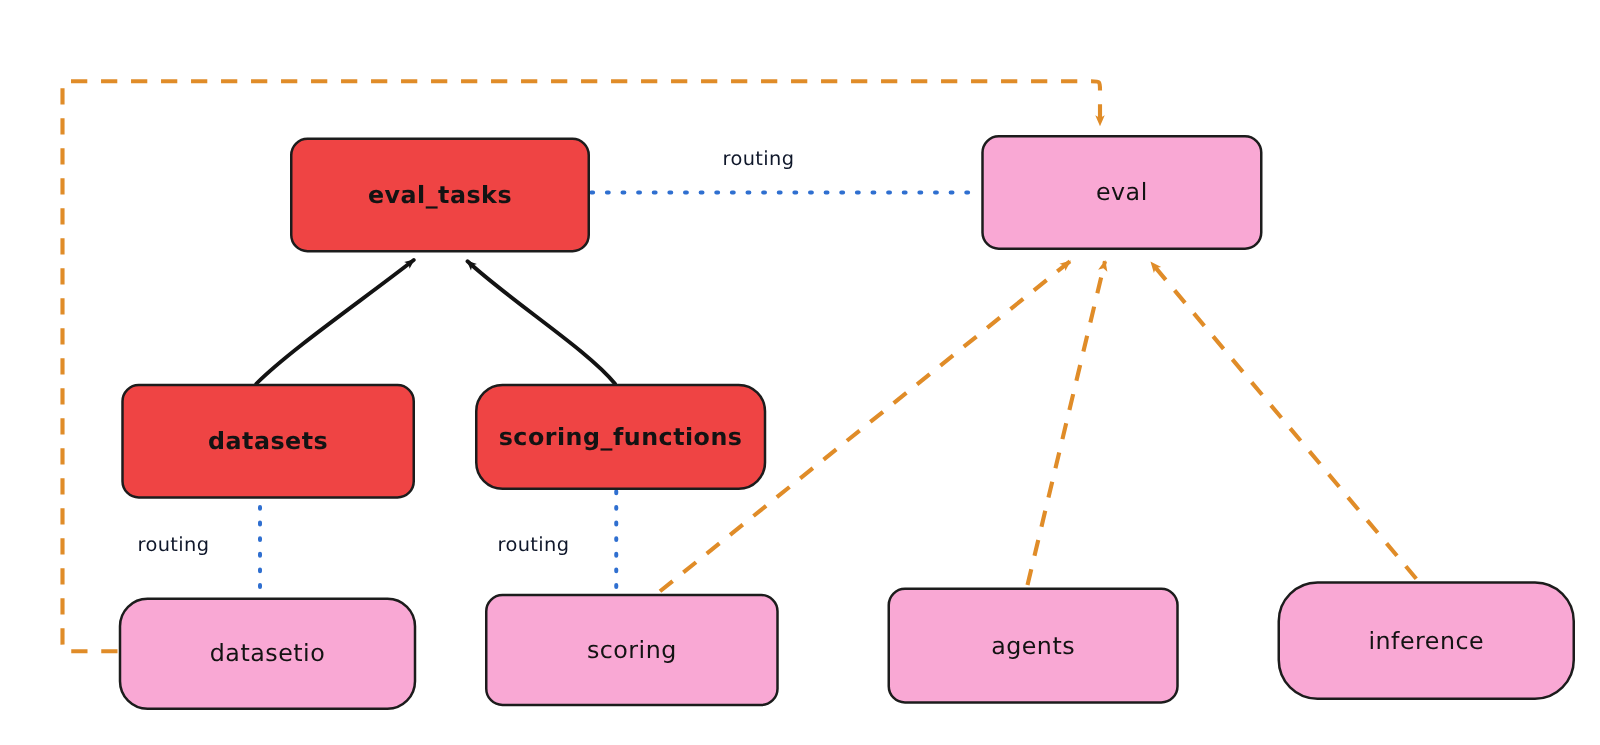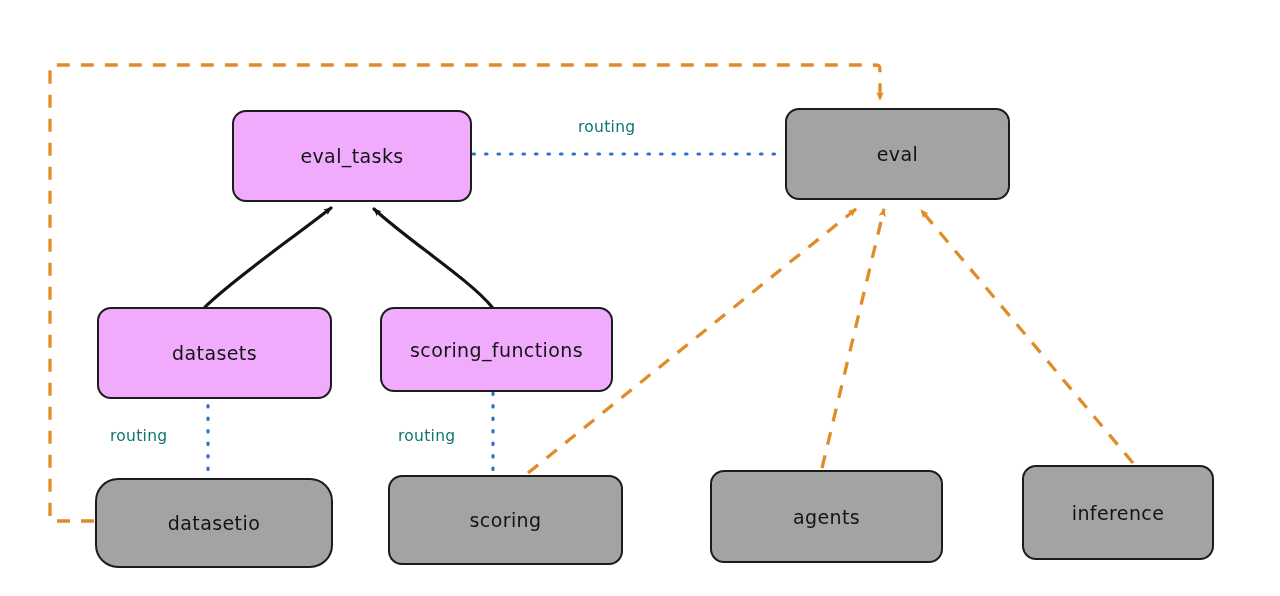--- a/index.html
+++ b/index.html
@@ -36,34 +36,35 @@
     align-items: center;
     justify-content: center;
     text-align: center;
     font-family: "DejaVu Sans", sans-serif;
     font-size: 19px;
     letter-spacing: 0.4px;
     color: #131313;
     z-index: 3;
   }
   .node.api {
-    background: #f0abfc;
+    background: #ef4444;
+    font-weight: bold;
   }
   .node.provider {
-    background: #a3a3a3;
+    background: #f9a8d4;
   }
   .node-label {
     display: block;
     pointer-events: none;
   }
   .edge-label {
     position: absolute;
     font-family: "DejaVu Sans", sans-serif;
     font-size: 15.5px;
-    color: #0f766e;
+    color: #0f172a;
     letter-spacing: 0.3px;
     white-space: nowrap;
     z-index: 4;
   }
 </style>
 </head>
 <body>
 
 <div id="canvas">
 
@@ -102,37 +103,37 @@
   </div>
 
   <div class="node provider" style="left:785px; top:108px; width:225px; height:92px;">
     <span class="node-label">eval</span>
   </div>
 
   <div class="node api" style="left:97px; top:307px; width:235px; height:92px;">
     <span class="node-label">datasets</span>
   </div>
 
-  <div class="node api" style="left:380px; top:307px; width:233px; height:85px;">
+  <div class="node api" style="left:380px; top:307px; width:233px; height:85px;border-radius:22px;">
     <span class="node-label">scoring_functions</span>
   </div>
 
   <div class="node provider" style="left:95px; top:478px; width:238px; height:90px;border-radius:23px;">
     <span class="node-label">datasetio</span>
   </div>
 
   <div class="node provider" style="left:388px; top:475px; width:235px; height:90px;">
     <span class="node-label">scoring</span>
   </div>
 
   <div class="node provider" style="left:710px; top:470px; width:233px; height:93px;">
     <span class="node-label">agents</span>
   </div>
 
-  <div class="node provider" style="left:1022px; top:465px; width:192px; height:95px;">
+  <div class="node provider" style="left:1022px; top:465px; width:238px; height:95px;border-radius:32px;">
     <span class="node-label">inference</span>
   </div>
 
   <span class="edge-label" style="left:578px; top:118px;">routing</span>
 
   <span class="edge-label" style="left:110px; top:427px;">routing</span>
 
   <span class="edge-label" style="left:398px; top:427px;">routing</span>
 
 </div>

